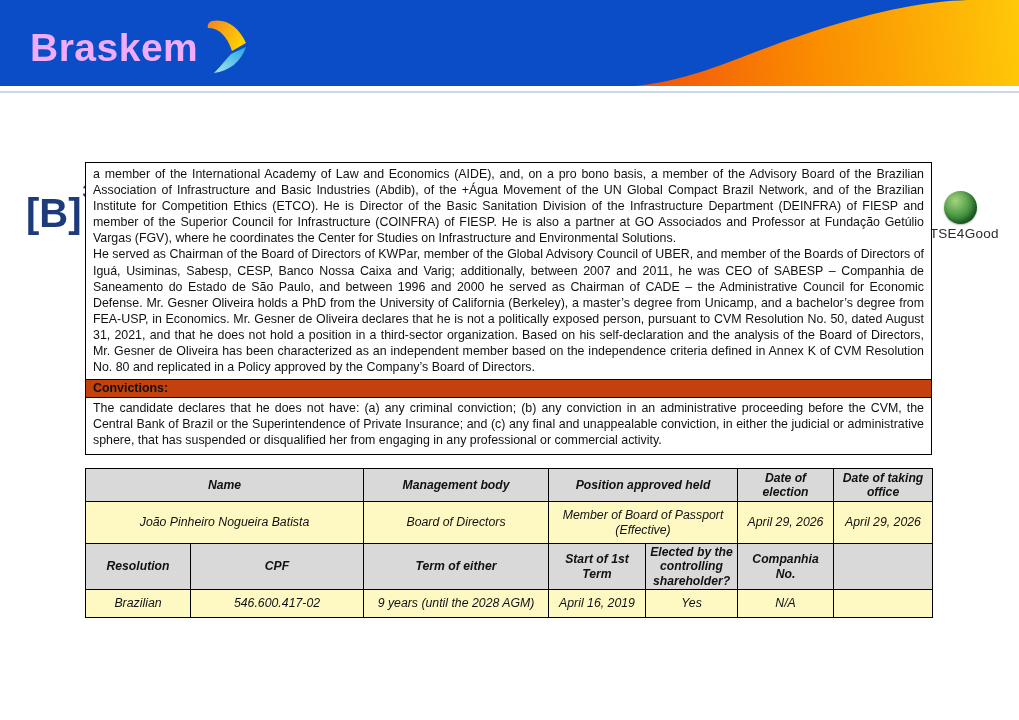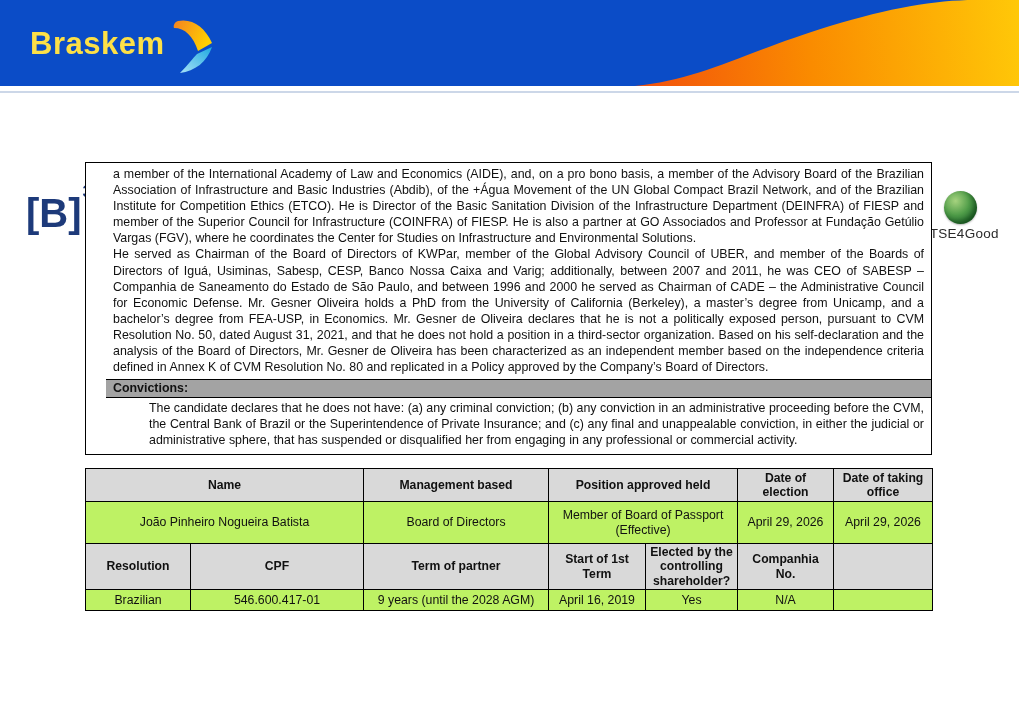--- a/index.html
+++ b/index.html
@@ -4,21 +4,21 @@
 <style>
   * { margin:0; padding:0; box-sizing:border-box; }
   html,body { background:#fff; }
   body { font-family:"Liberation Sans", sans-serif; }
   .page { position:relative; width:1019px; height:720px; background:#fff; overflow:hidden; }
 
   
   .banner { position:absolute; left:0; top:0; width:1019px; height:86px; background:#0b4cc7; overflow:hidden; }
   .banner-wave { position:absolute; left:0; top:0; }
   .braskem-logo { position:absolute; left:30px; top:18px; display:flex; align-items:flex-start; }
-  .braskem-wordmark { color:#fde047; font-size:31px; font-weight:bold; letter-spacing:0.5px; line-height:1; padding-top:10px; }
+  .braskem-wordmark { color:#f0abfc; font-size:39px; font-weight:bold; letter-spacing:0.5px; line-height:1; padding-top:10px; }
   .braskem-arrow { margin-left:7px; margin-top:0; }
   .banner-separator { position:absolute; left:0; top:91px; width:1019px; height:2px; background:#ccd7e8; }
 
   
   .logo-bar { position:absolute; left:0; top:95px; width:1019px; height:64px; background:#fff; }
   .b3-logo { position:absolute; left:26px; top:98px; font-weight:bold; font-size:40px; color:#1d3a7a; line-height:1; }
   .b3-logo sup { font-size:17px; font-weight:bold; position:relative; top:-16px; left:1px; }
 
   .brkm5-lockup { position:absolute; left:108px; top:108px; width:92px; text-align:center; }
   .brkm5-ticker { font-size:14px; font-weight:bold; color:#1d3a7a; letter-spacing:0.3px; }
@@ -46,28 +46,28 @@
   .ix-igct { left:663px; top:112px; font-size:22px; }
   .ix-ibrx { left:770px; top:111px; font-size:23px; }
 
   .ftse-lockup { position:absolute; left:912px; top:96px; width:96px; text-align:center; }
   .ftse-globe { width:33px; height:33px; border-radius:50%; margin:0 auto;
       background:radial-gradient(circle at 35% 30%, #a6d37f 0%, #4f9c48 45%, #256f33 80%, #1b5427 100%);
       box-shadow:inset -3px -3px 5px rgba(0,40,0,0.45), 0 1px 2px rgba(0,0,0,0.3); }
   .ftse-label { font-size:13.5px; color:#2b2b2b; margin-top:2px; letter-spacing:0.3px; }
 
   
-  .bio-table { position:absolute; left:85px; top:162px; width:847px; border:1.5px solid #000; background:#fff;padding-left:20px; }
+  .bio-table { position:absolute; left:85px; top:162px; width:847px; border:1.5px solid #000; background:#fff; }
   .bio-cell { padding:3px 7px 4px 7px; font-size:12.4px; line-height:16.1px; color:#111; text-align:justify; }
-  .convictions-row { background:#a3a3a3; border-top:1px solid #000; border-bottom:1px solid #000;
+  .convictions-row { background:#c2410c; border-top:1px solid #000; border-bottom:1px solid #000;
       font-weight:bold; font-size:12.4px; color:#111; padding:1px 7px; line-height:15px; }
-  .convictions-cell { padding:2px 7px 5px 7px; font-size:12.4px; line-height:16.1px; color:#111; text-align:justify;margin-left:36px; }
+  .convictions-cell { padding:2px 7px 5px 7px; font-size:12.4px; line-height:16.1px; color:#111; text-align:justify; }
 
   
-  .candidate-table { position:absolute; left:85px; top:468px; border-collapse:collapse; table-layout:fixed; width:847px; background:#bef264; }
+  .candidate-table { position:absolute; left:85px; top:468px; border-collapse:collapse; table-layout:fixed; width:847px; background:#fef9c3;font-style:italic; }
   .candidate-table th, .candidate-table td { border:1px solid #000; text-align:center; vertical-align:middle; padding:1px 4px; color:#111; }
   .candidate-table { border:1.5px solid #000; }
   .candidate-table th { background:#d9d9d9; font-weight:bold; font-size:12.2px; line-height:1.18; }
   .candidate-table td { font-size:12.3px; line-height:1.2; }
 </style>
 </head>
 <body>
 
 <div class="page">
 
@@ -150,44 +150,44 @@
         <col style="width:173px">
         <col style="width:185px">
       <col style="width:97px">
         <col style="width:92px">
         <col style="width:96px">
         <col style="width:99px">
     </colgroup>
     <tbody>
         <tr style="height:33px">
       <th colspan="2">Name</th>
-      <th>Management based</th>
+      <th>Management body</th>
       <th colspan="2">Position approved held</th>
       <th>Date of election</th>
       <th>Date of taking office</th>
     </tr>
     <tr style="height:42px">
       <td colspan="2">João Pinheiro Nogueira Batista</td>
       <td>Board of Directors</td>
       <td colspan="2">Member of Board of Passport (Effective)</td>
       <td>April 29, 2026</td>
       <td>April 29, 2026</td>
     </tr>
     <tr style="height:46px">
       <th>Resolution</th>
       <th>CPF</th>
-      <th>Term of partner</th>
+      <th>Term of either</th>
       <th>Start of 1st Term</th>
       <th>Elected by the controlling shareholder?</th>
       <th>Companhia No.</th>
       <th></th>
     </tr>
-    <tr style="height:21px">
+    <tr style="height:28px">
       <td>Brazilian</td>
-      <td>546.600.417-01</td>
+      <td>546.600.417-02</td>
       <td>9 years (until the 2028 AGM)</td>
       <td>April 16, 2019</td>
       <td>Yes</td>
       <td>N/A</td>
       <td></td>
     </tr>
   </tbody>
     </table>
 
 </div>

